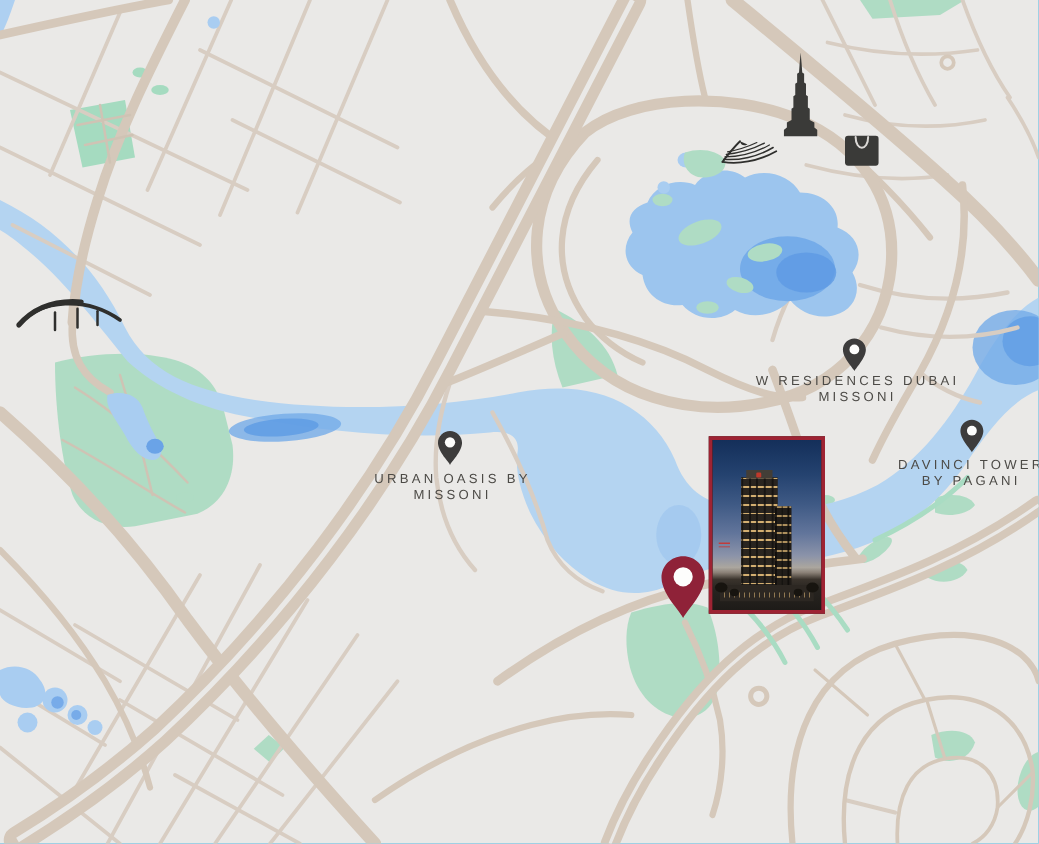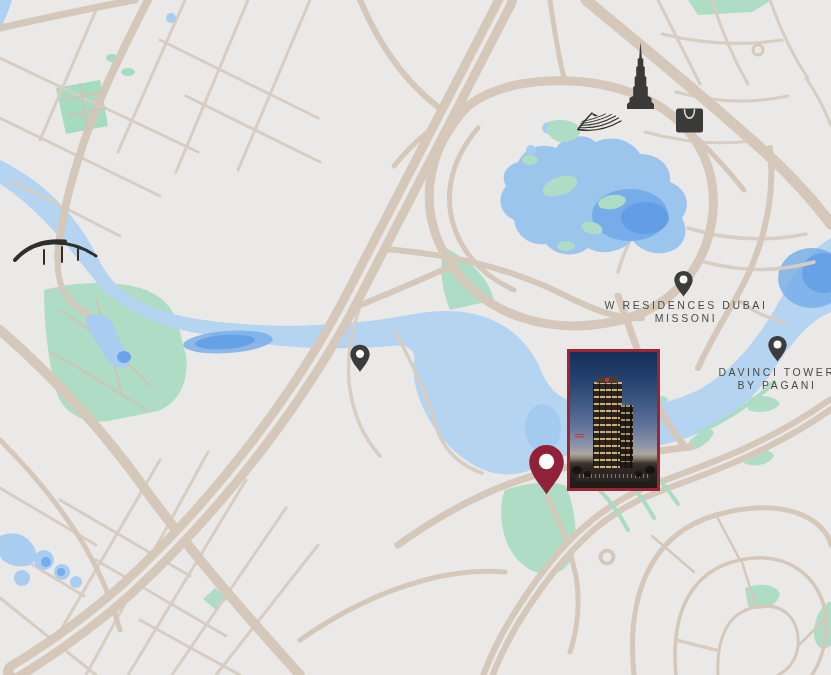--- a/index.html
+++ b/index.html
@@ -256,20 +256,24 @@
     <svg width="21" height="30" viewBox="0 0 32 44">
       <path fill="#3d3c3c" d="M16 2 C8.3 2 2 8.1 2 15.7 C2 21.5 6.4 28.6 10.2 33.6 C13 37.2 15.2 40 16 41.5 C16.8 40 19 37.2 21.8 33.6 C25.6 28.6 30 21.5 30 15.7 C30 8.1 23.7 2 16 2 Z"></path>
       <circle cx="16" cy="15.2" r="6" fill="#fdfdfc"></circle>
     </svg>
   </div>
 
   <div class="poi-label label-w">
     <span>W RESIDENCES DUBAI</span>
     <span>MISSONI</span>
   </div>
+  <div class="poi-label label-urban">
+    <span>URBAN OASIS BY</span>
+    <span>MISSONI</span>
+  </div>
   <div class="poi-label label-davinci">
     <span>DAVINCI TOWER</span>
     <span>BY PAGANI</span>
   </div>
 
   <div class="prop-img">
     <div class="pi-sky"></div>
     <div class="pi-tower"></div>
     <div class="pi-wing"></div>
     <div class="pi-crown">

